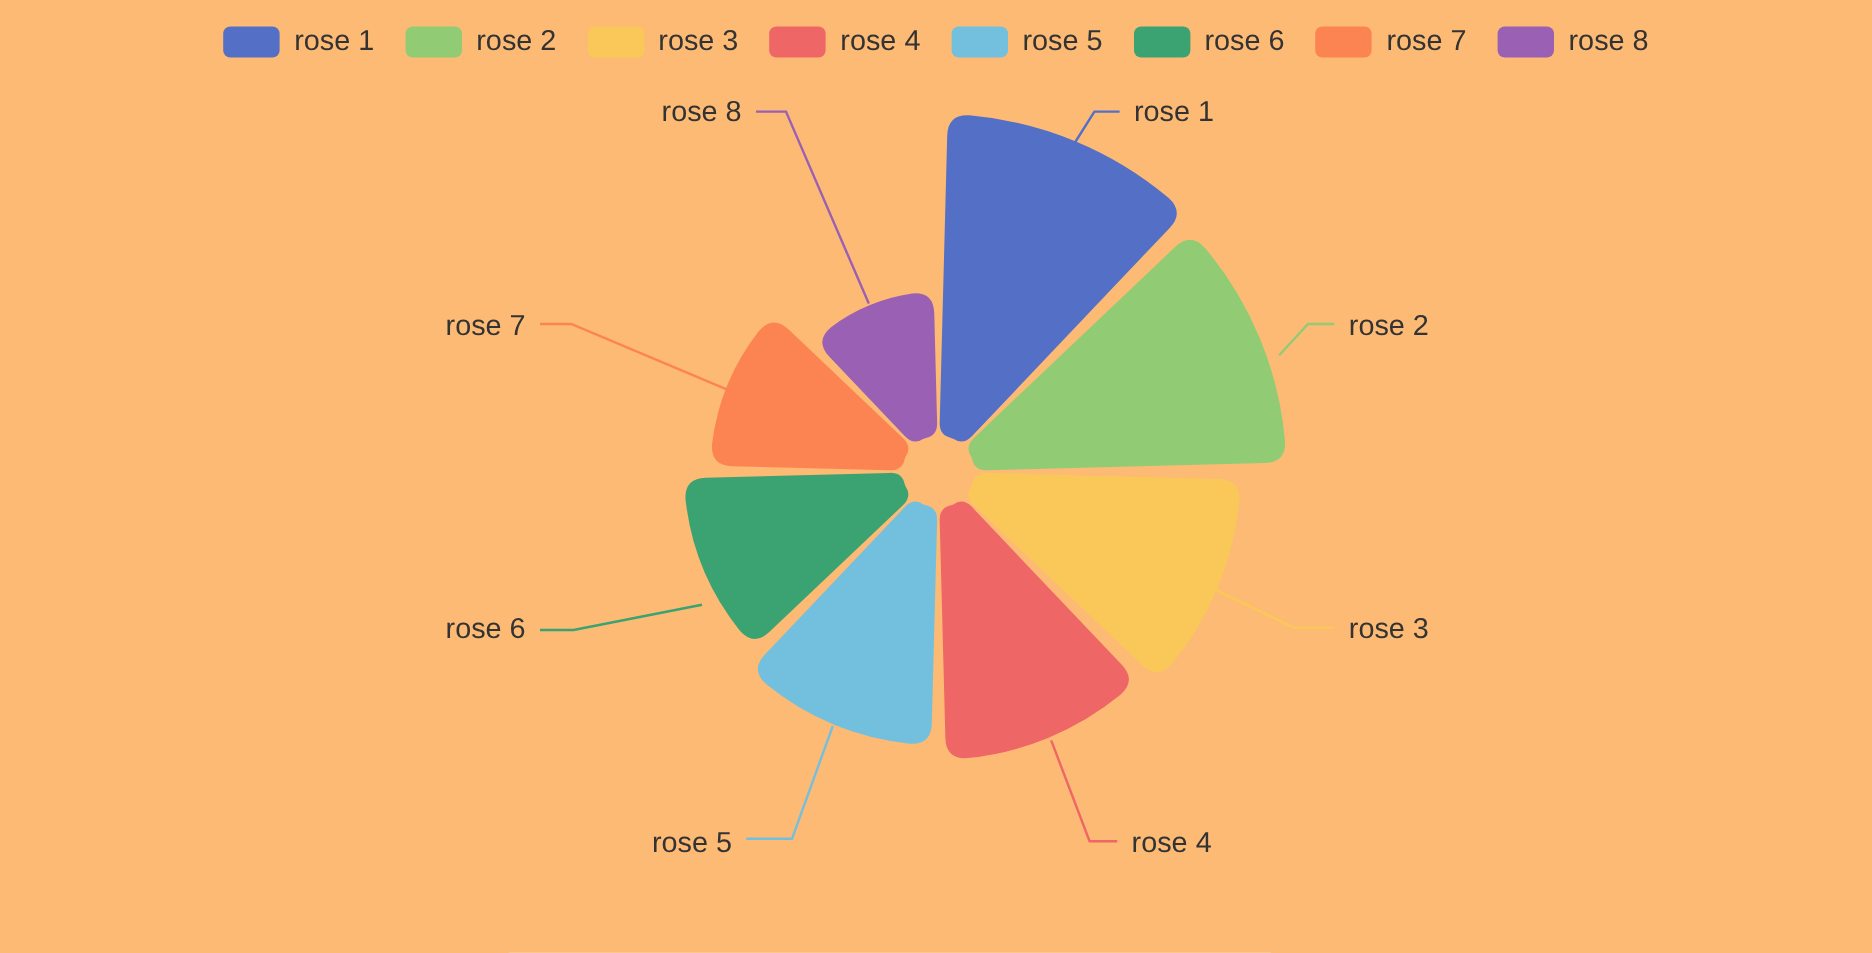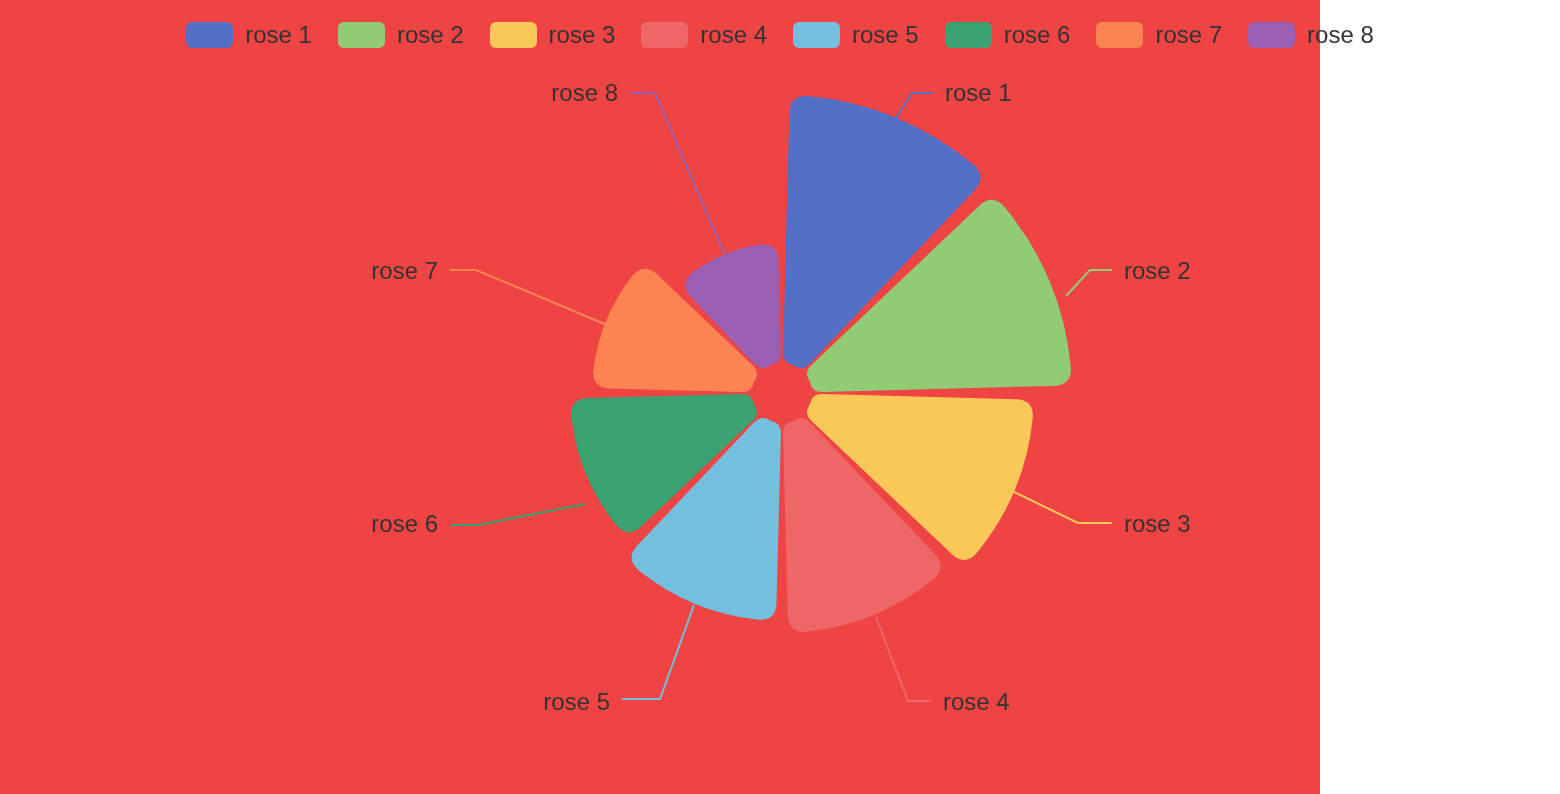--- a/index.html
+++ b/index.html
@@ -8,23 +8,23 @@
     background: #ffffff;
   }
   body {
     width: 1560px;
     height: 794px;
     font-family: "Liberation Sans", sans-serif;
     overflow: hidden;
   }
   #chart-root {
     position: relative;
-    width: 1320px;
+    width: 1560px;
     height: 794px;
-    background: #ef4444;
+    background: #fdba74;
   }
   
   .legend {
     position: absolute;
     left: 0;
     top: 22px;
     width: 1560px;
     display: flex;
     flex-direction: row;
     align-items: center;

